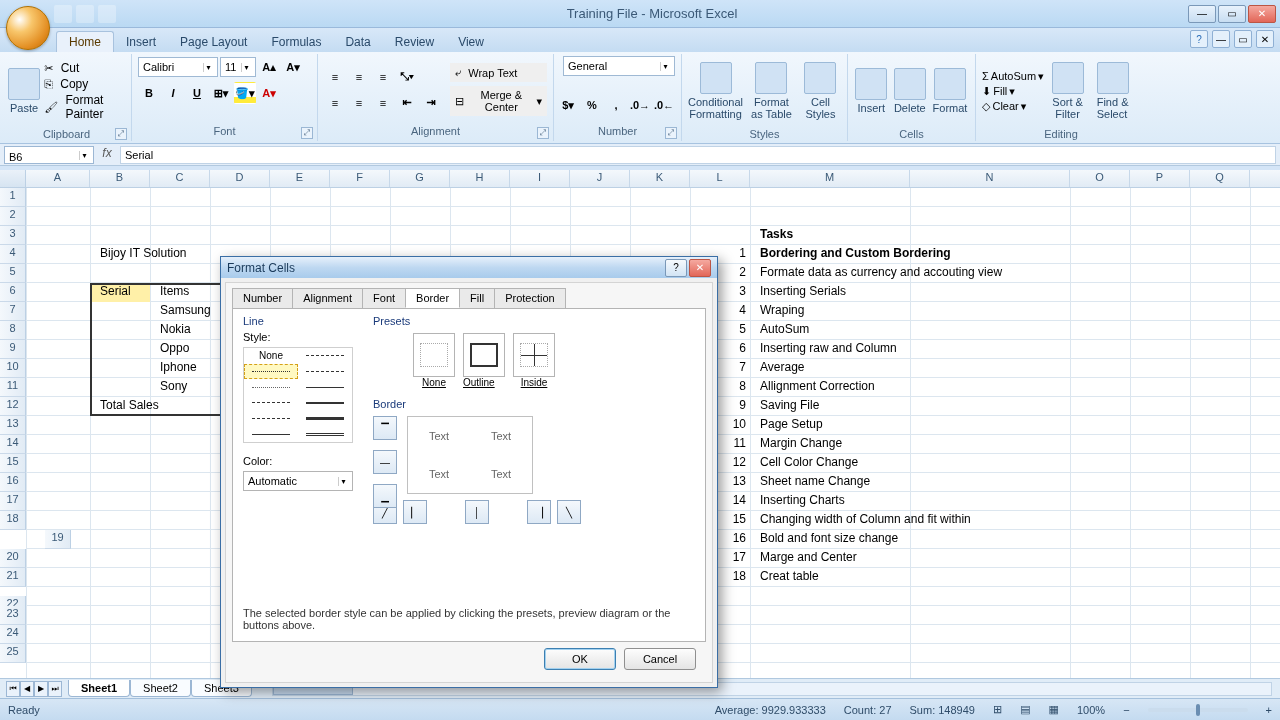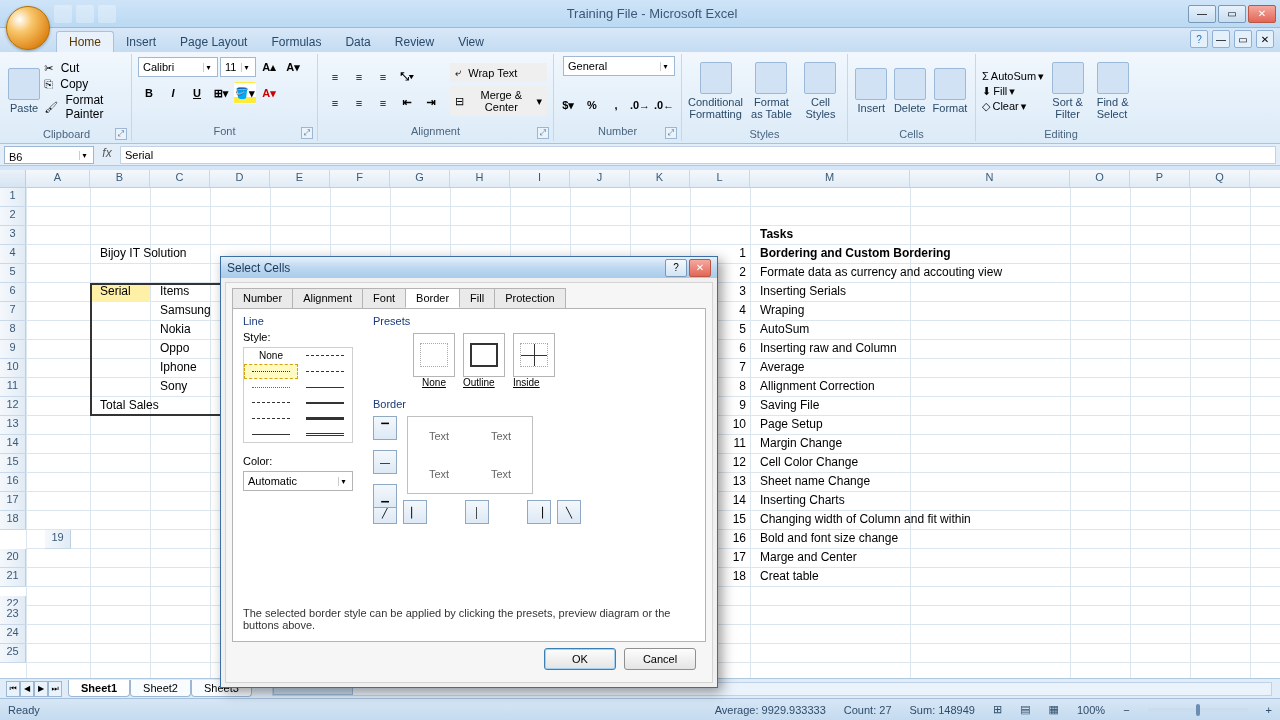--- a/index.html
+++ b/index.html
@@ -463,21 +463,21 @@
   <span>100%</span>
   <span>−</span>
   <div class="zoom-slider">
       <div class="thumb"></div>
     </div>
   <span>+</span>
 </div>
 
 <div class="dialog">
   <div class="dtitle">
-    <span>Select Cells</span>
+    <span>Format Cells</span>
     <span class="spacer"></span>
     <button>?</button>
     <button class="close">✕</button>
   </div>
   <div class="dbody">
     <div class="dlg-tabs">
       <div class="dtab">Number</div>
       <div class="dtab">Alignment</div>
       <div class="dtab">Font</div>
       <div class="dtab active">Border</div>
@@ -540,21 +540,21 @@
                 <div class="picon" style="border:1px dotted #aaa"></div>
               </button>
               <div style="font-size:10px;text-decoration:underline">None</div>
             </div>
           <div style="">
               <button class="preset-btn">
                 <div class="picon" style="border:2px solid #333"></div>
               </button>
               <div style="font-size:10px;text-decoration:underline">Outline</div>
             </div>
-          <div style="text-align:left">
+          <div style="text-align:center">
               <button class="preset-btn">
                 <div class="picon" style="border:1px dotted #aaa;background:linear-gradient(#333,#333) center/1px 100% no-repeat,linear-gradient(#333,#333) center/100% 1px no-repeat"></div>
               </button>
               <div style="font-size:10px;text-decoration:underline">Inside</div>
             </div>
         </div>
 
         <div class="section-label" style="margin-top:10px;">Border</div>
         <div style="position:relative;margin-top:6px;">
           <div style="position:absolute;left:0;top:0;display:flex;flex-direction:column;gap:10px;">

